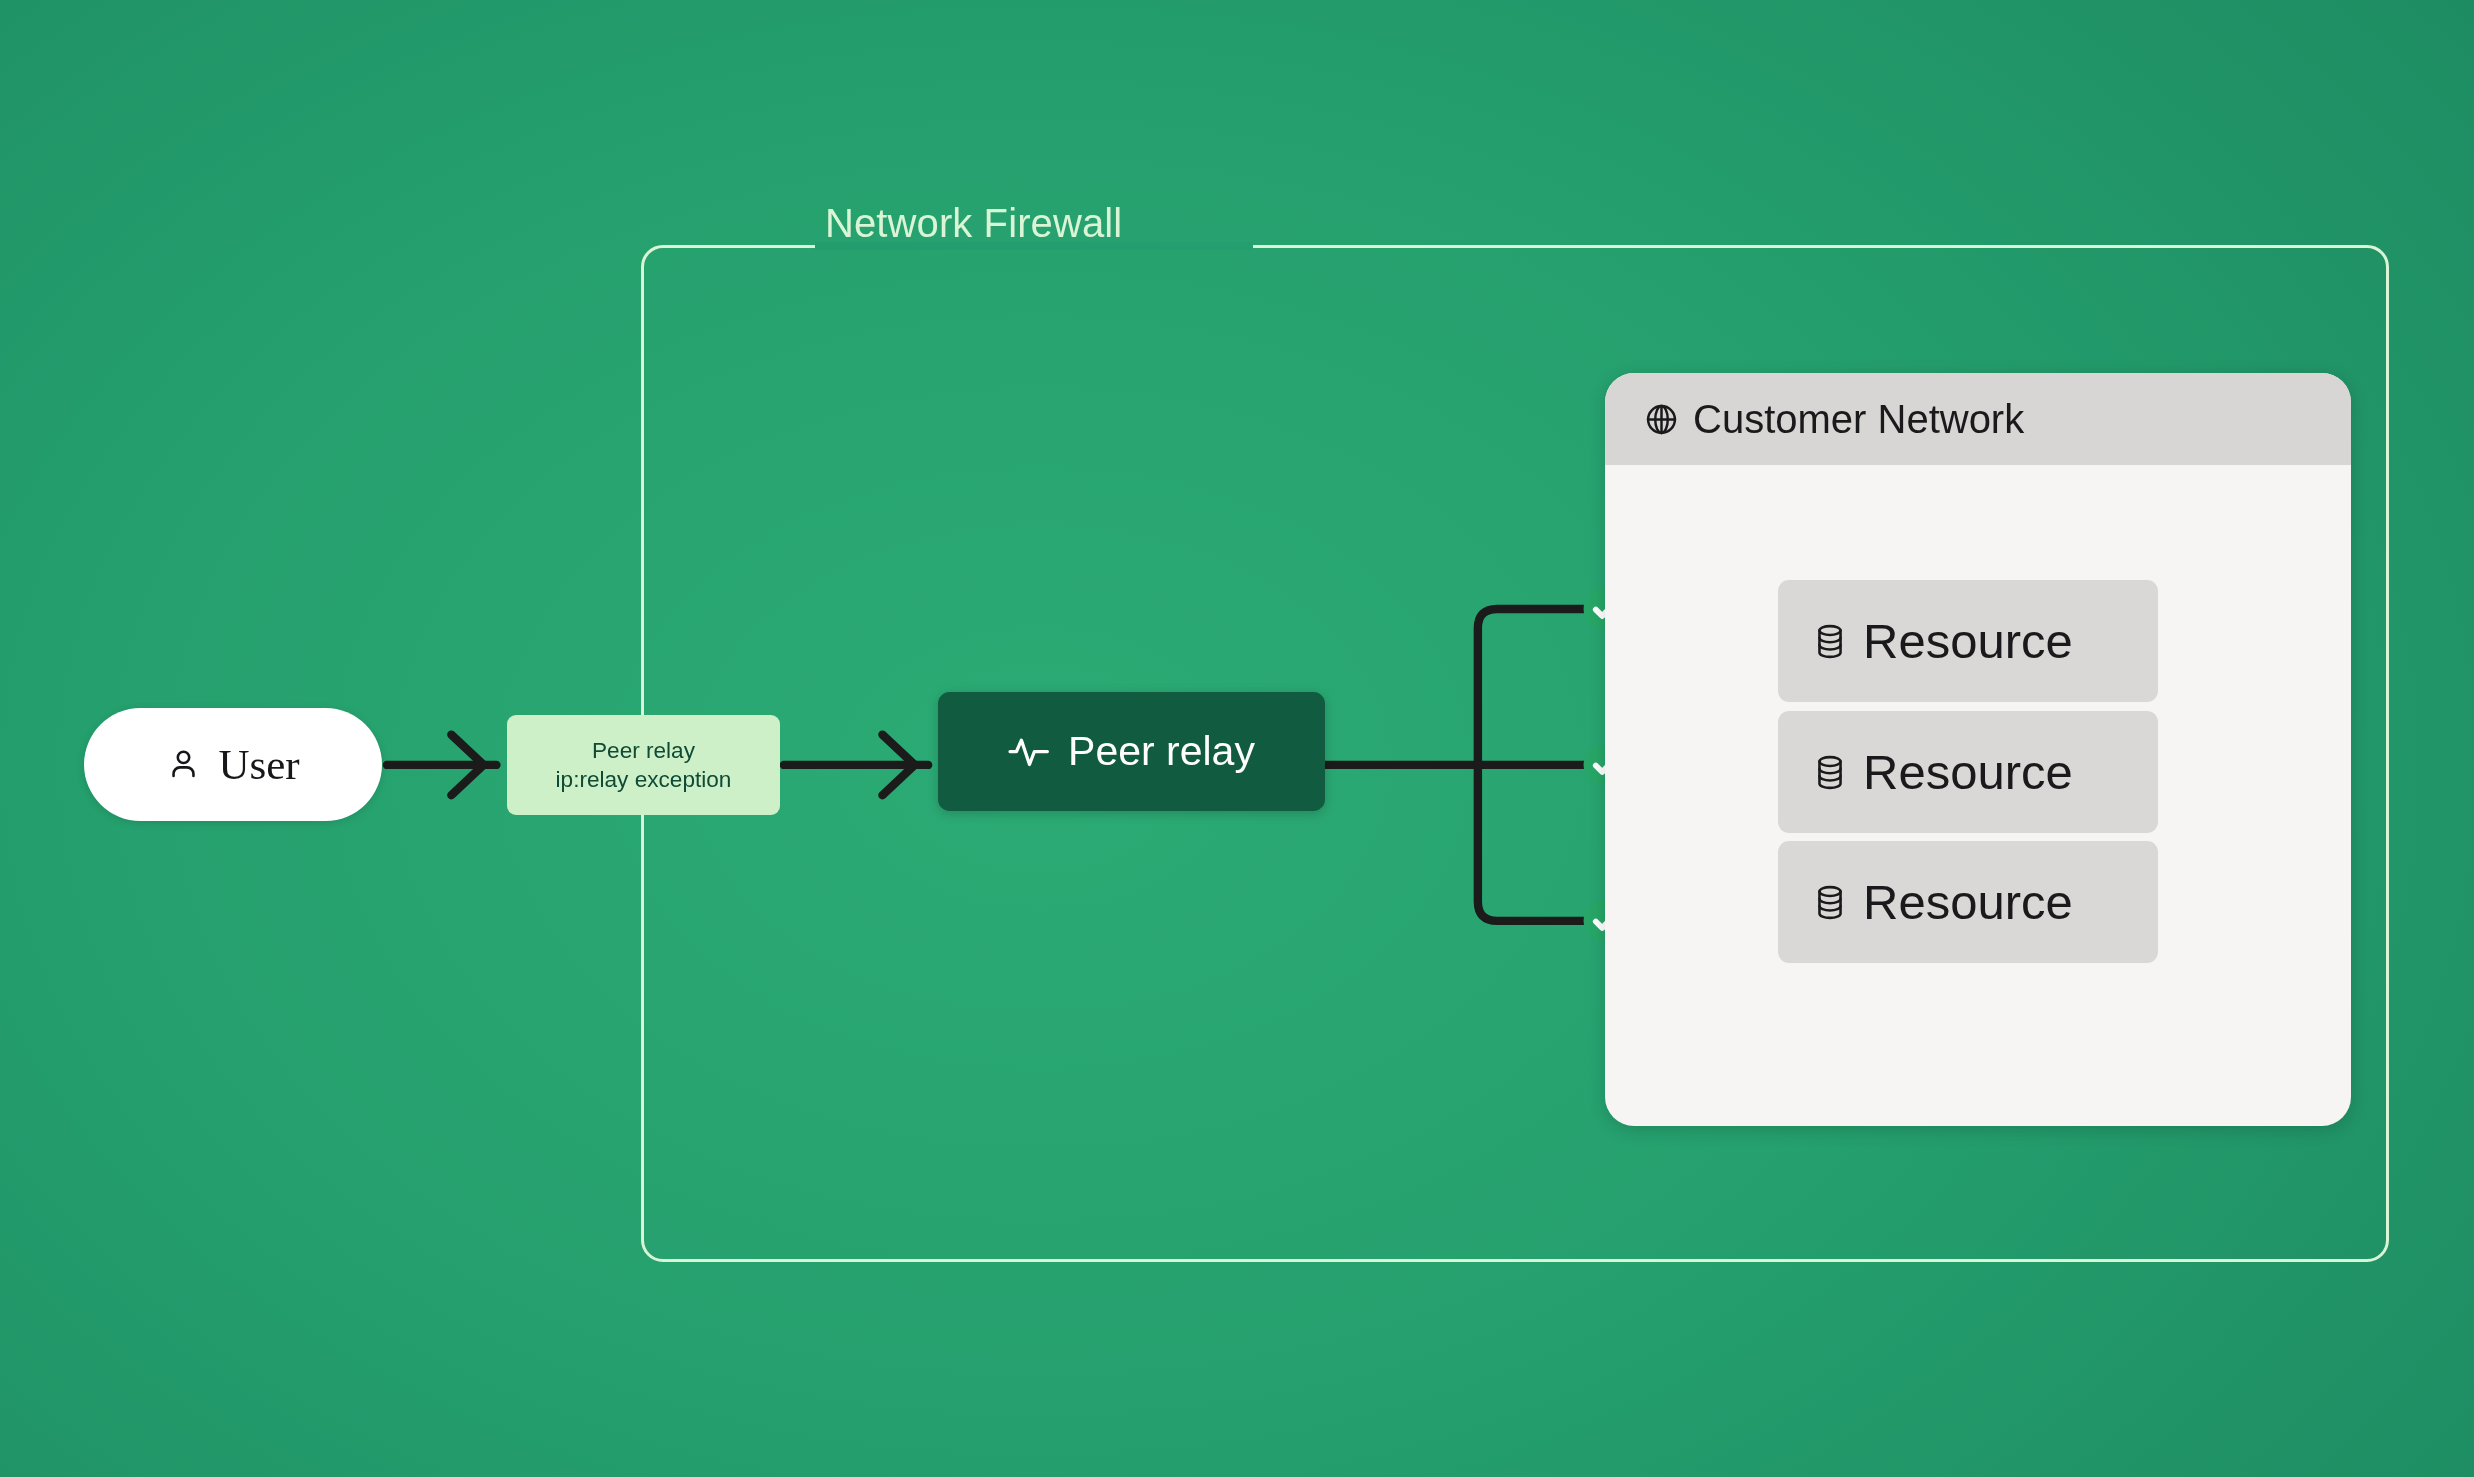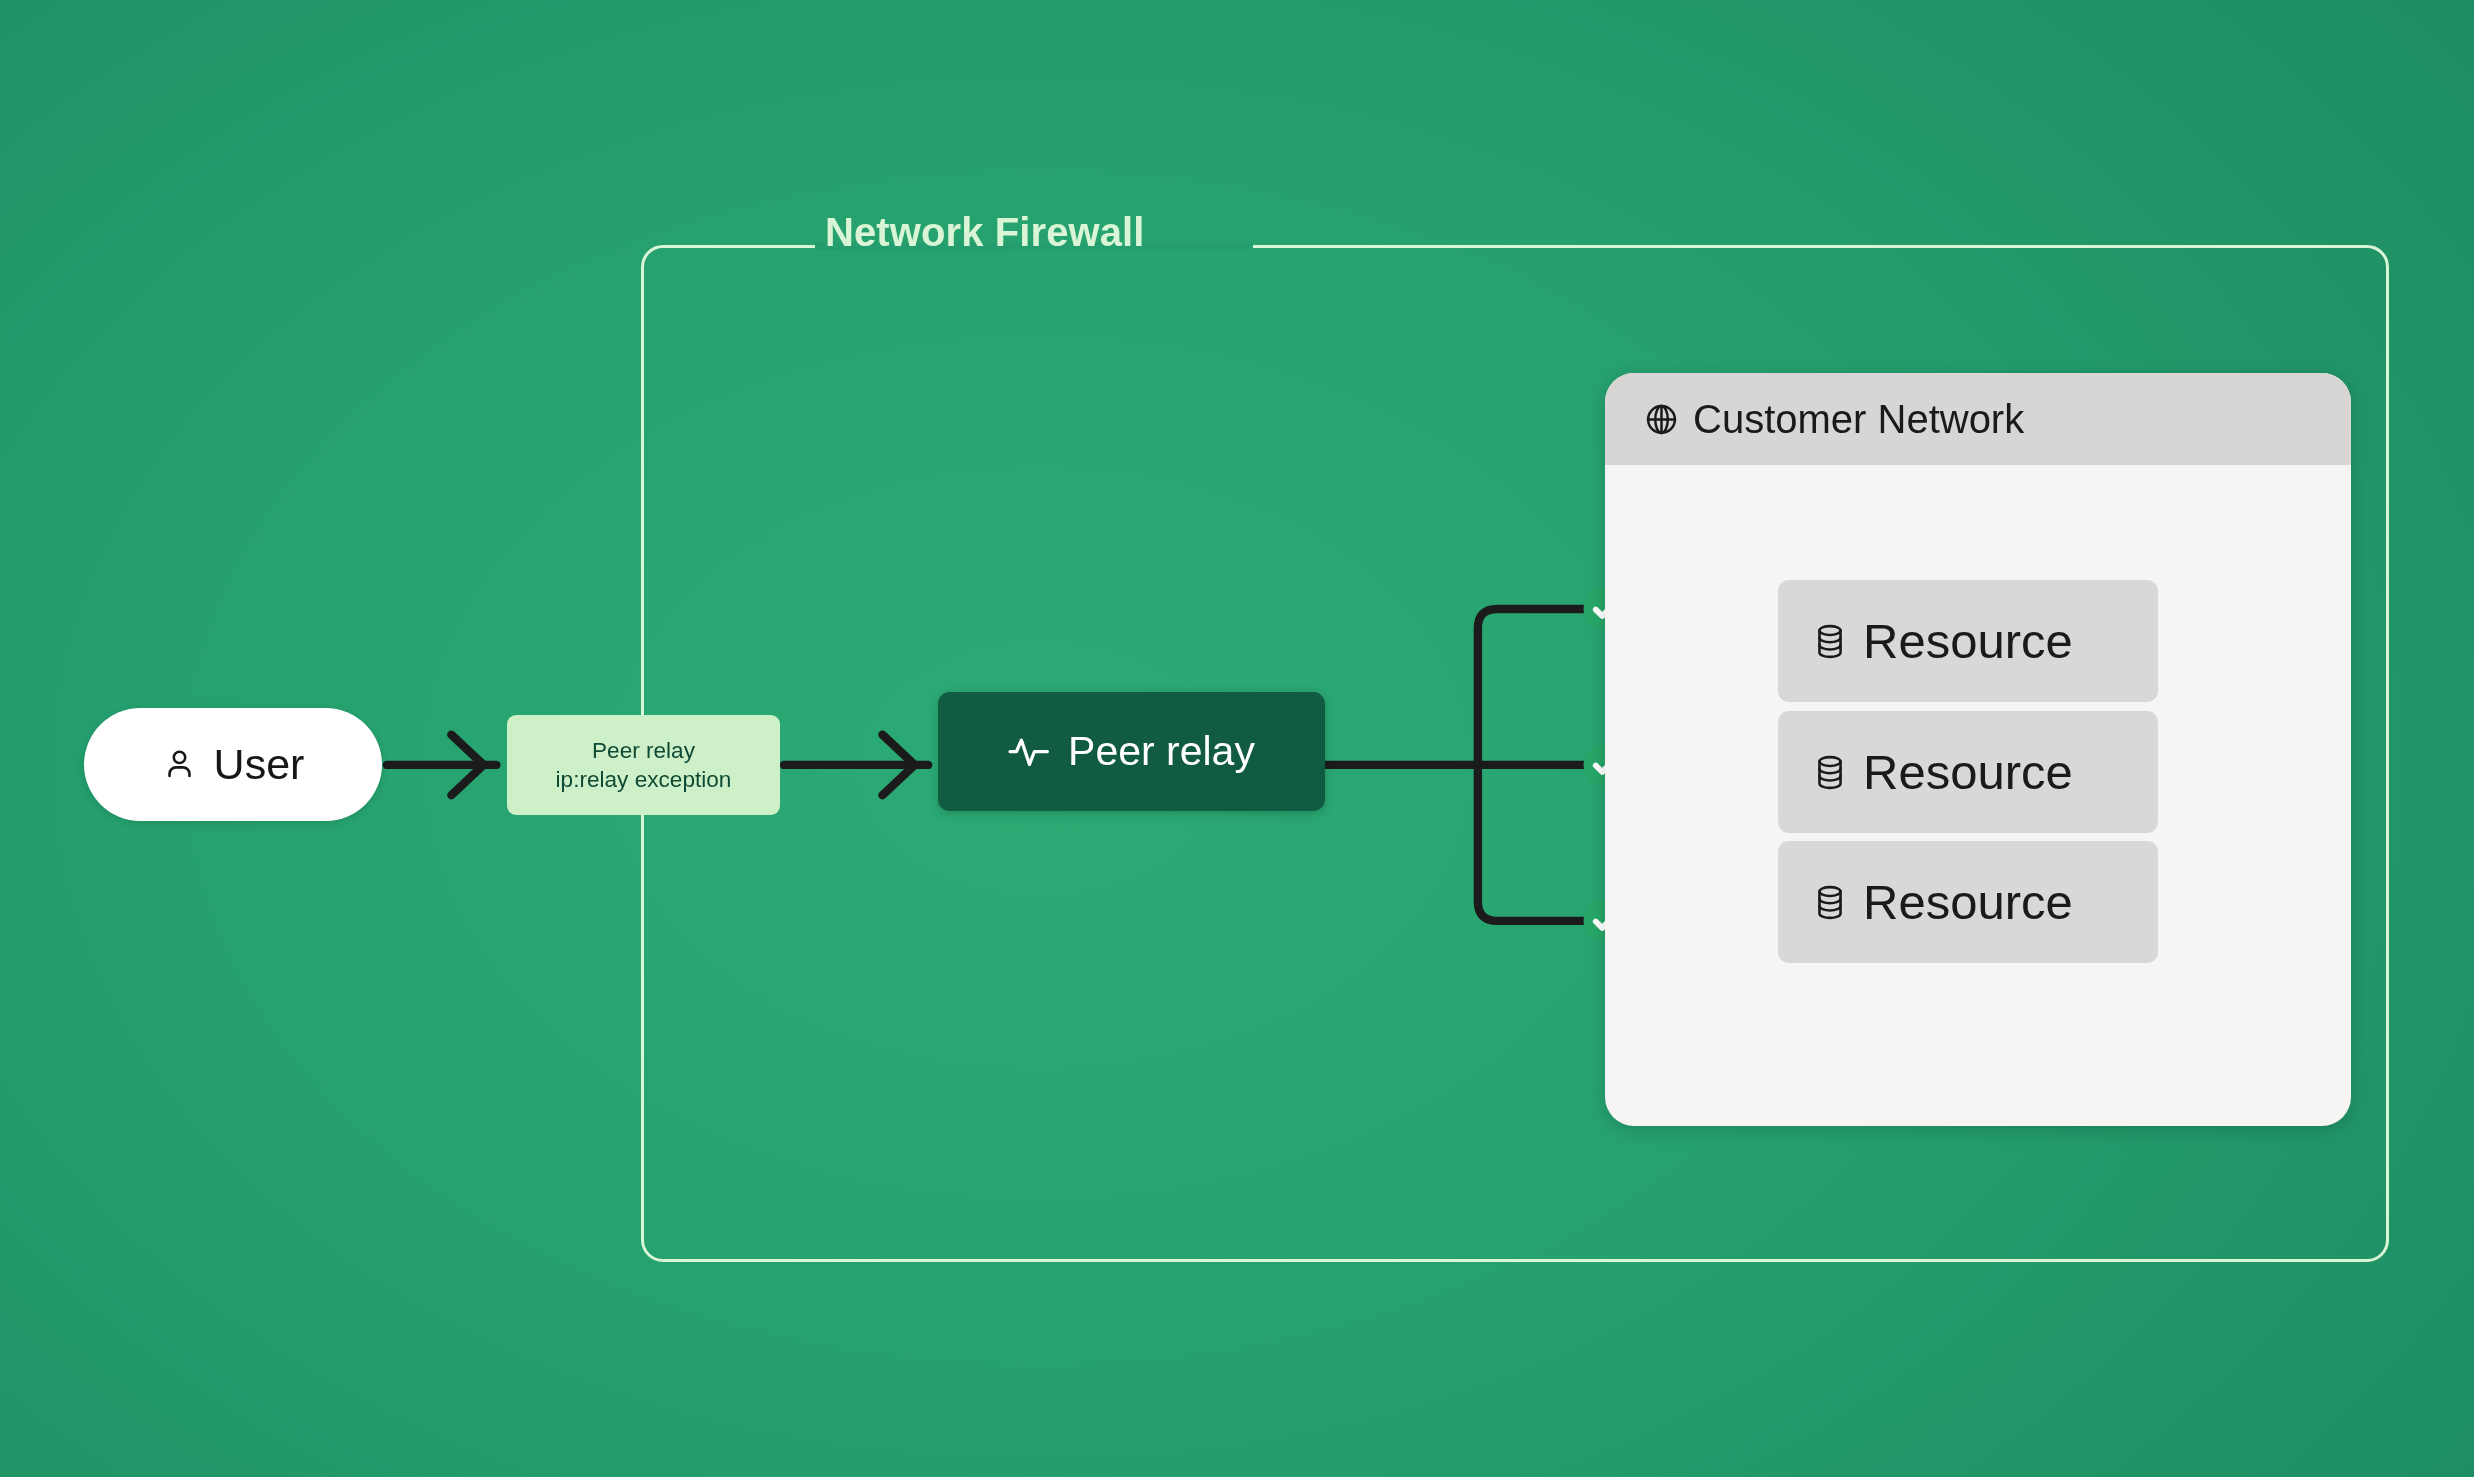--- a/index.html
+++ b/index.html
@@ -47,23 +47,23 @@
     top: -5.8px;
     width: 438px;
     height: 7.7px;
     background-color: #21976a;
     background-image:
       radial-gradient(1676px 1289px at 451px 400px, #2aa773 0%, #239c6e 40%, #1d8f65 100%);
   }
   .fw-label {
     position: absolute;
     left: 825px;
-    top: 210px;
+    top: 201px;
     font-size: 40px;
-    font-weight: 700;
+    font-weight: 400;
     color: #d9f5d5;
     letter-spacing: 0.1px;
     white-space: nowrap;
   }
 
   
   .user-pill {
     position: absolute;
     left: 84px;
     top: 708px;
@@ -74,20 +74,21 @@
     display: flex;
     align-items: center;
     justify-content: center;
     gap: 17px;
     box-shadow: 0 1.9px 9px rgba(0,0,0,0.13);
   }
   .user-pill .label {
     font-size: 43px;
     color: #17171a;
     line-height: 1;
+    font-family: Liberation Serif, serif;
   }
 
   
   .exception-box {
     position: absolute;
     left: 507px;
     top: 715px;
     width: 273px;
     height: 100px;
     background: #cdf0c8;

